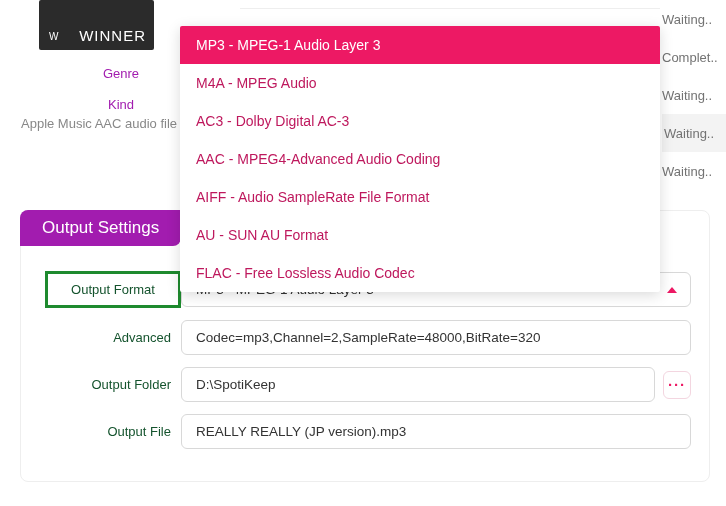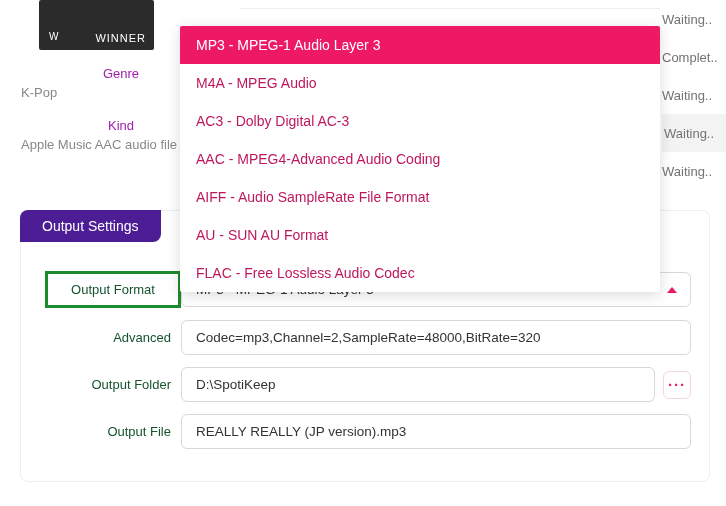--- a/index.html
+++ b/index.html
@@ -1,33 +1,33 @@
 <!DOCTYPE html>
 <html><head>
 <meta charset="utf-8">
 <style>
 * { margin: 0; padding: 0; box-sizing: border-box; font-family: "Segoe UI", Arial, sans-serif; }
 body { background: #fff; width: 726px; height: 506px; overflow: hidden; position: relative; }
 
 .left-panel { position: absolute; left: 21px; top: 0; width: 200px; }
 .album-art { width: 115px; height: 50px; background: #2b2b2b; border-radius: 2px; position: relative; overflow: hidden; margin-left: 18px; }
-.album-art-inner { position: absolute; right: 8px; bottom: 6px; font-size: 11px; color: #fff; letter-spacing: 1px; padding-left: 20px; }
+.album-art-inner { position: absolute; right: 8px; bottom: 6px; font-size: 15px; color: #fff; letter-spacing: 1px; padding-left: 20px; }
 .album-art-w { position: absolute; left: 10px; bottom: 8px; color: #fff; font-size: 10px; }
 .info-block { margin-top: 14px; }
 .info-label { color: #a21caf; font-size: 13px; margin-top: 16px; text-align: center; }
 .info-value { color: #888; font-size: 13px; margin-top: 4px; max-width: 200px; line-height: 1.3; }
 
 .right-status { position: absolute; right: 0; top: 0; width: 64px; }
 .status-item { color: #737373; font-size: 13px; height: 38px; display: flex; align-items: center; }
 .status-item.hl { background: #f3f3f3; padding-left: 2px; }
 
 .divider-top { position: absolute; left: 240px; top: 8px; width: 420px; height: 10px; border-top: 1px solid #eee; }
 
 .settings-container { position: absolute; left: 20px; top: 210px; width: 690px; border: 1px solid #eee; border-radius: 8px; padding-bottom: 20px; }
-.settings-tab { position: absolute; top: -1px; left: -1px; background: #4c1d95; color: #fff; padding: 8px 22px; border-radius: 8px 0 8px 0; font-size: 14px; font-weight: 500; }
+.settings-tab { position: absolute; top: -1px; left: -1px; background: #a21caf; color: #fff; padding: 8px 22px; border-radius: 8px 0 8px 0; font-size: 17px; font-weight: 500; }
 
 .form-rows { margin-top: 60px; padding-right: 18px; }
 .form-row { display: flex; align-items: center; margin-bottom: 12px; }
 .form-label { width: 160px; text-align: right; color: #14532d; font-size: 13px; padding-right: 10px; }
 .form-label.highlight { border: 3px solid #1e8a2e; padding: 8px 10px; margin-left: 24px; width: 136px; text-align: center; }
 
 .form-field { flex: 1; position: relative; }
 .select-box, .text-box { width: 100%; border: 1px solid #d8d8d8; border-radius: 6px; padding: 9px 36px 9px 14px; font-size: 13.5px; color: #333; background: #fff; }
 .text-box { padding-right: 12px; }
 .caret { position: absolute; right: 14px; top: 50%; transform: translateY(-50%); width: 0; height: 0; border-left: 5px solid transparent; border-right: 5px solid transparent; border-bottom: 6px solid #ed1964; }
@@ -42,21 +42,20 @@
 </head>
 <body>
 
 <div class="left-panel">
   <div class="album-art">
     <span class="album-art-w">W</span>
     <span class="album-art-inner">WINNER</span>
   </div>
   <div class="info-block">
     <div class="info-label">Genre</div>
-    <div class="info-value">K-Pop</div>
     <div class="info-label">Kind</div>
     <div class="info-value">Apple Music AAC audio file</div>
   </div>
 </div>
 
 <div class="divider-top"></div>
 
 <div class="right-status">
   <div class="status-item">Waiting..</div>
   <div class="status-item">Complet..</div>

